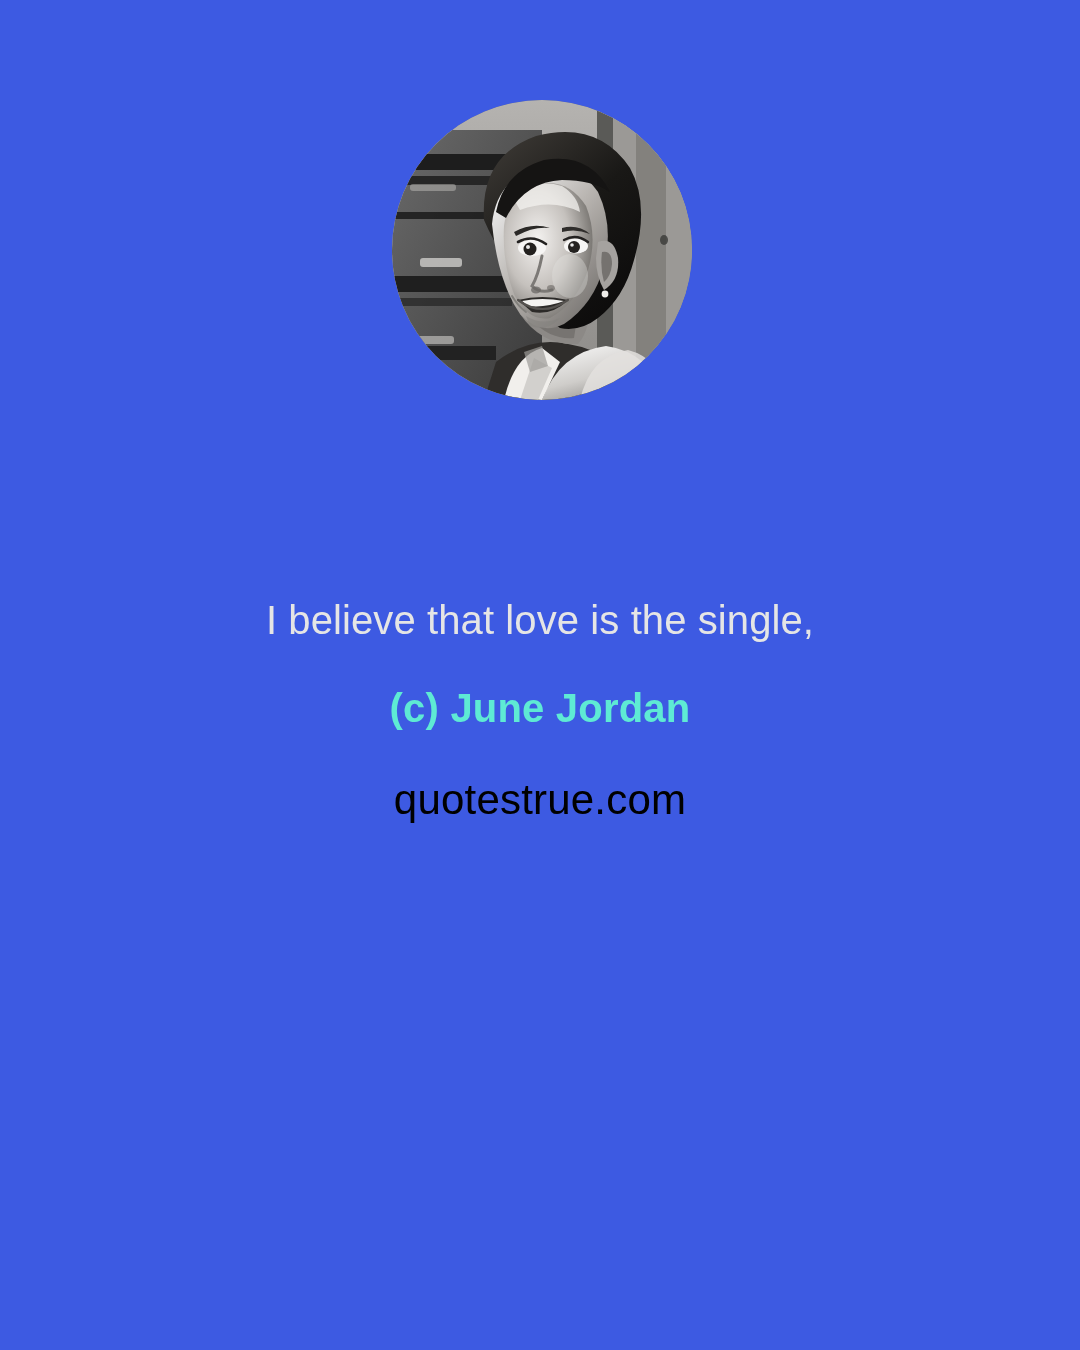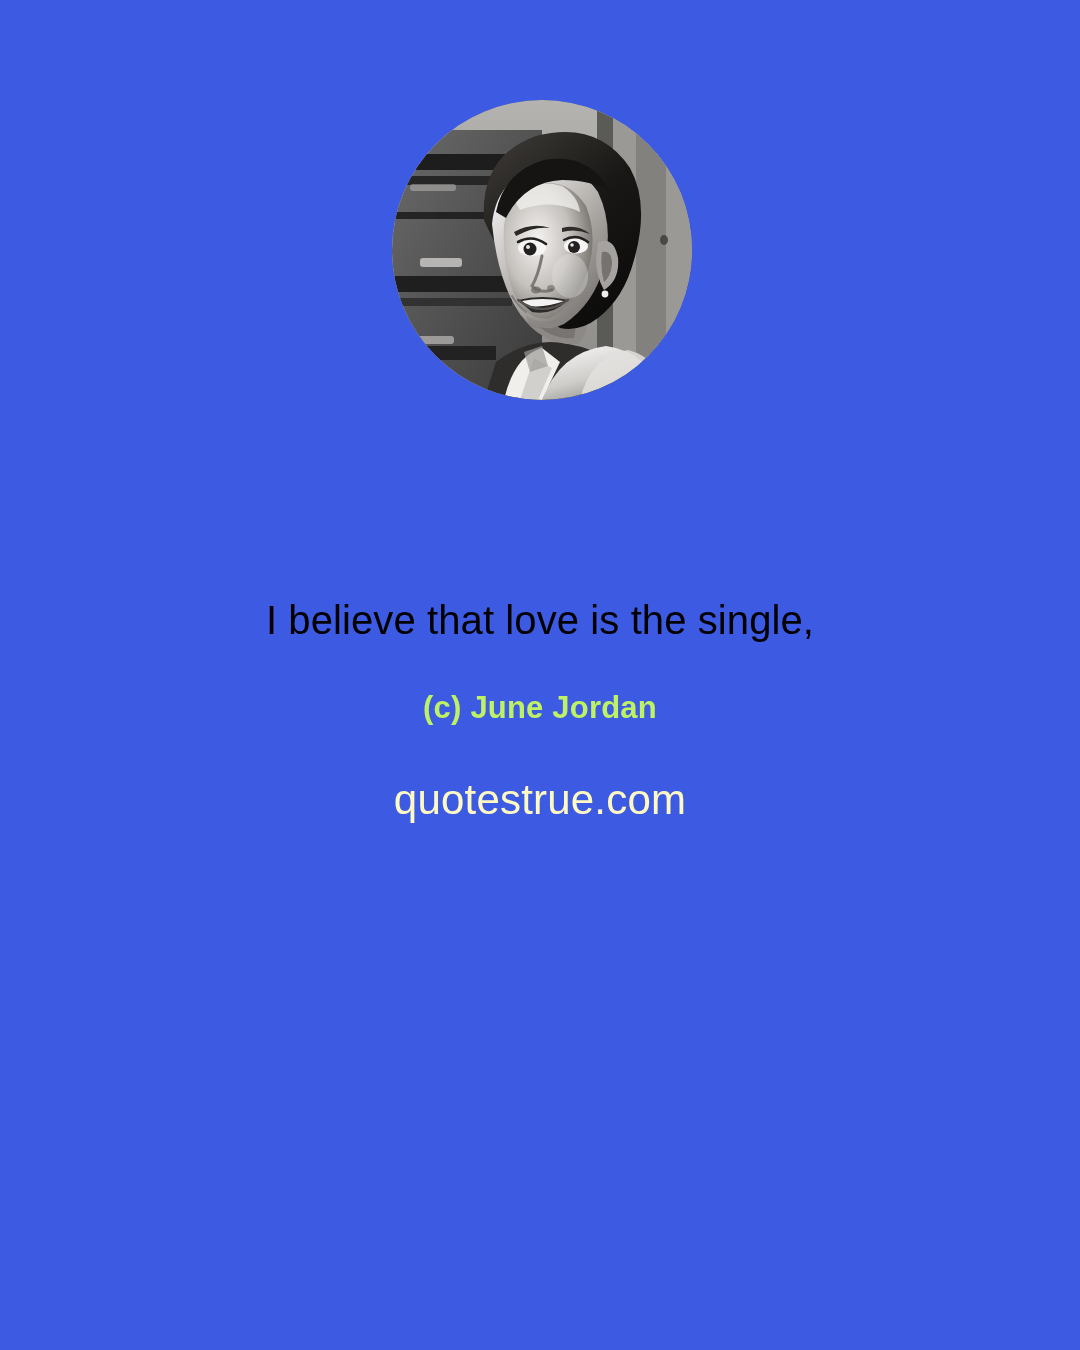--- a/index.html
+++ b/index.html
@@ -44,41 +44,41 @@
   .text-block {
     position: absolute;
     left: 0;
     top: 578px;
     width: 1080px;
     text-align: center;
   }
 
   .quote-line {
     display: block;
-    color: #000000;
+    color: #e5e5e5;
     font-size: 40px;
     line-height: 85px;
     font-weight: 400;
     letter-spacing: 0.1px;
     white-space: nowrap;
   }
 
   .author-line {
     display: block;
-    color: #bef264;
-    font-size: 31px;
+    color: #5eead4;
+    font-size: 40px;
     line-height: 90px;
     font-weight: 700;
     letter-spacing: 0.2px;
     white-space: nowrap;
   }
 
   .source-line {
     display: block;
-    color: #fef9c3;
+    color: #000000;
     font-size: 42px;
     line-height: 94px;
     font-weight: 400;
     letter-spacing: 0.2px;
     white-space: nowrap;
   }
 </style>
 </head>
 <body>
 

